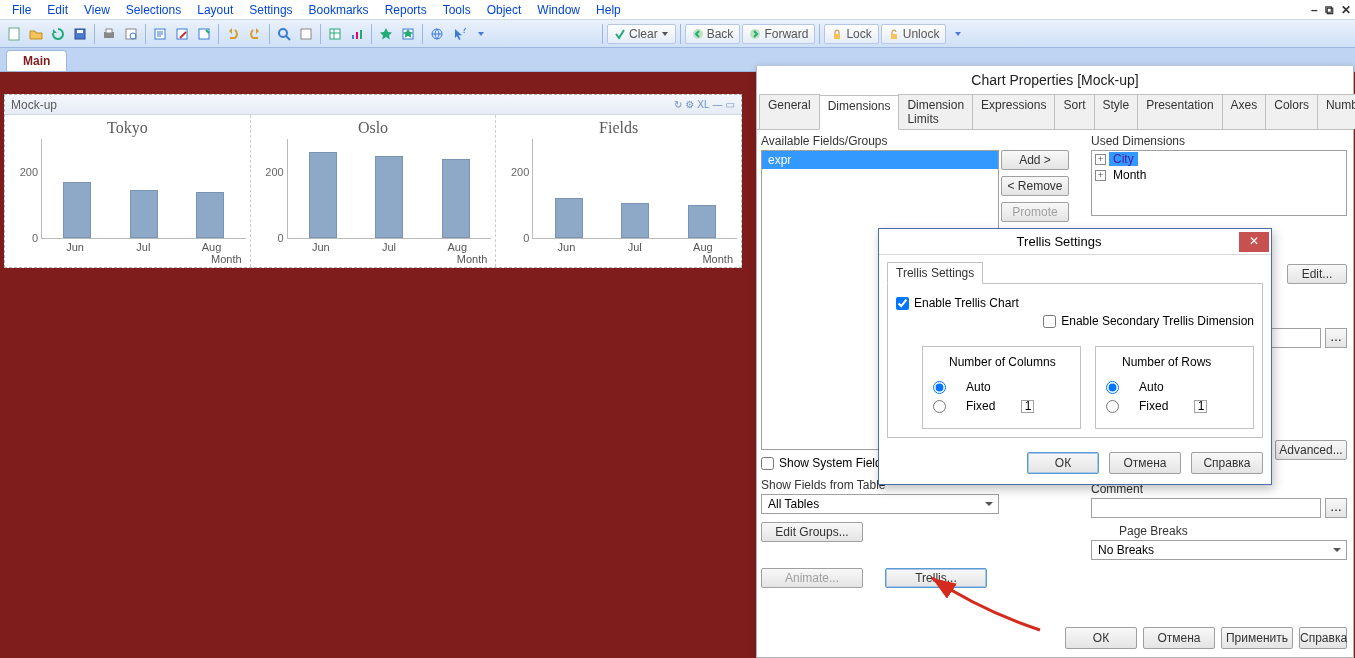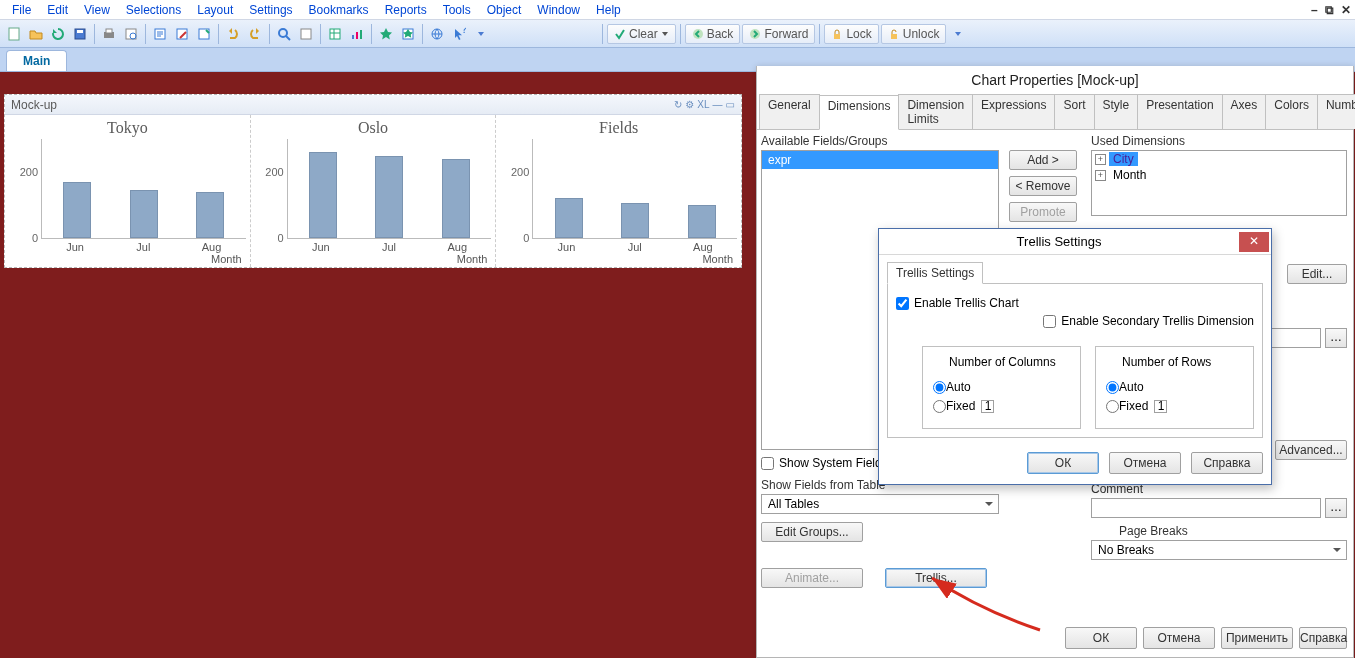--- a/index.html
+++ b/index.html
@@ -15,21 +15,21 @@
 .toolbar { height:28px; background:linear-gradient(#eaf1fb,#cfe0f7); border-bottom:1px solid #9db7dd; display:flex; align-items:center; position:relative; }
 .tbgroup { display:flex; align-items:center; gap:2px; padding:0 4px; }
 .tbico { width:20px; height:20px; display:flex; align-items:center; justify-content:center; border:1px solid transparent; border-radius:2px; }
 .tbsep { width:1px; height:20px; background:#9db7dd; margin:0 2px; }
 .tbclear { position:absolute; left:600px; display:flex; align-items:center; gap:2px; }
 .tbbtn { display:flex; align-items:center; gap:3px; padding:2px 6px; border:1px solid #b5c7e3; background:linear-gradient(#fdfdfd,#e6edf8); border-radius:2px; }
 .tbbtn span.lbl { color:#555; }
 
 
 .doctabs { height:24px; background:#bfd4f2; display:flex; align-items:flex-end; padding-left:6px; border-bottom:1px solid #9db7dd; }
-.doctab { background:#fff; border:1px solid #9db7dd; border-bottom:none; border-radius:4px 4px 0 0; padding:3px 16px; font-weight:bold; color:#0369a1; }
+.doctab { background:#fff; border:1px solid #9db7dd; border-bottom:none; border-radius:4px 4px 0 0; padding:3px 16px; font-weight:bold; color:#7f1d1d; }
 
 
 .workspace { position:absolute; top:72px; left:0; right:0; bottom:0; display:flex; }
 .canvas { flex:1; background:#7f1d1d; position:relative; }
 
 
 .chartbox { position:absolute; top:22px; left:4px; width:738px; border:1px dashed #b8b8b8; background:#fff; }
 .chartbox .titlebar { height:20px; background:linear-gradient(#f4f7fc,#e6ecf5); border-bottom:1px solid #d0d7e5; display:flex; align-items:center; padding:0 6px; }
 .chartbox .titlebar .title { color:#5a5a5a; flex:1; }
 .chartbox .titlebar .tbi { margin-left:3px; color:#6b8fbf; font-size:10px; }
@@ -78,21 +78,21 @@
 .subdlg .hdr { height:26px; background:#fff; border-bottom:1px solid #d8d8d8; display:flex; align-items:center; }
 .subdlg .hdr .t { flex:1; text-align:center; font-size:13px; }
 .subdlg .hdr .close { width:30px; height:20px; background:#c75050; color:#fff; text-align:center; line-height:19px; margin-right:2px; }
 .subdlg .body { padding:6px 8px 10px; }
 .subtabstrip { display:flex; border-bottom:1px solid #c0c0c0; }
 .fieldset { border:1px solid #c0c0c0; padding:8px; margin-top:-1px; background:#fff; }
 .chk { display:flex; align-items:center; gap:5px; margin:4px 0; }
 .chk input { width:13px; height:13px; }
 .grp { border:1px solid #c0c0c0; padding:8px 10px 10px; margin-top:10px; }
 .grp .gtitle { margin:-16px 0 6px 12px; background:#fff; display:inline-block; padding:0 4px; }
-.radio { display:flex; align-items:center; gap:0; margin:5px 0; }
+.radio { display:flex; align-items:center; gap:20px; margin:5px 0; }
 .radio input { width:13px; height:13px; }
 .spin { width:34px; border:1px solid #a0a0a0; padding:1px 2px; text-align:right; margin-left:6px; }
 .subbtns { display:flex; gap:10px; justify-content:flex-end; margin-top:14px; }
 .subbtns .btn { width:72px; padding:3px 0; }
 
 
 .arrow { position:absolute; z-index:20; pointer-events:none; }
 </style>
 </head>
 <body>
@@ -402,21 +402,21 @@
       <div class="dropdown">All Tables</div>
       <div style="margin-top:8px;">
           <div class="btn wide">Edit Groups...</div>
         </div>
       <div style="margin-top:26px; display:flex; gap:22px;">
         <div class="btn wide disabled">Animate...</div>
         <div class="btn wide focus">Trellis...</div>
       </div>
     </div>
 
-    <div style="position:absolute; left:252px; top:20px; display:flex; flex-direction:column; gap:6px;">
+    <div style="position:absolute; left:244px; top:20px; display:flex; flex-direction:column; gap:6px;">
       <div class="btn">Add &gt;</div>
       <div class="btn">&lt; Remove</div>
       <div class="btn disabled">Promote</div>
     </div>
 
     <div style="position:absolute; left:334px; top:4px; right:6px;">
       <span class="lbl2">Used Dimensions</span>
       <div class="tree">
         <div class="trow">
             <span class="expand">+</span>

